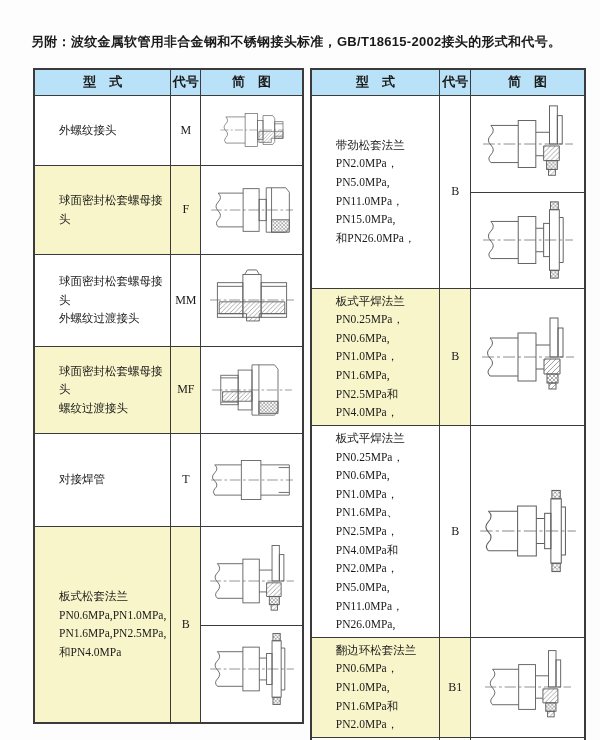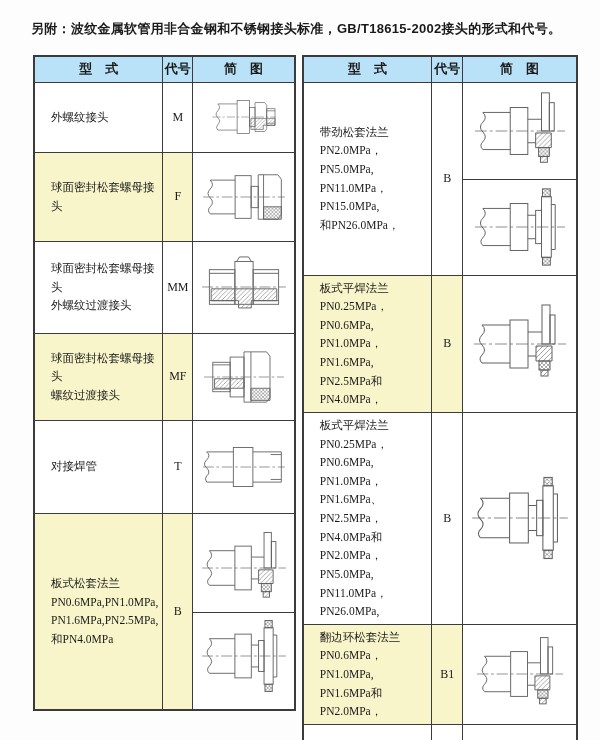--- a/index.html
+++ b/index.html
@@ -12,21 +12,21 @@
   *{margin:0;padding:0;box-sizing:border-box;}
   html,body{background:#fdfdfd;}
   .page{
     width:600px;height:740px;
     background:#fdfdfd;
     font-family:"Liberation Serif","DejaVu Serif",serif;
     color:var(--ink);
     overflow:hidden;
   }
   .doc-title{
-    padding:20px 10px 0 31px;
+    padding:33px 10px 0 31px;
     font-family:"Liberation Sans","DejaVu Sans",sans-serif;
     font-weight:bold;
     font-size:13px;
     letter-spacing:0.3px;
   }
   .tables{
     display:flex;
     align-items:flex-start;
     margin:17px 0 0 33px;
     gap:6px;
@@ -43,21 +43,21 @@
   }
   th{
     background:var(--header-bg);
     font-family:"Liberation Sans","DejaVu Sans",sans-serif;
     font-weight:bold;
     font-size:13px;
     text-align:center;
     margin-top:16px;
   }
   td.c-type{
-    padding:3px 4px 3px 16px;
+    padding:3px 4px 3px 24px;
     font-size:11.5px;
     line-height:1.62;
     white-space:pre-line;
   }
   td.c-code{
     text-align:center;
     font-size:12px;
   }
   td.c-sketch{padding:0;}
   tr.hl td.c-type, tr.hl td.c-code{background:var(--hl-bg);}

